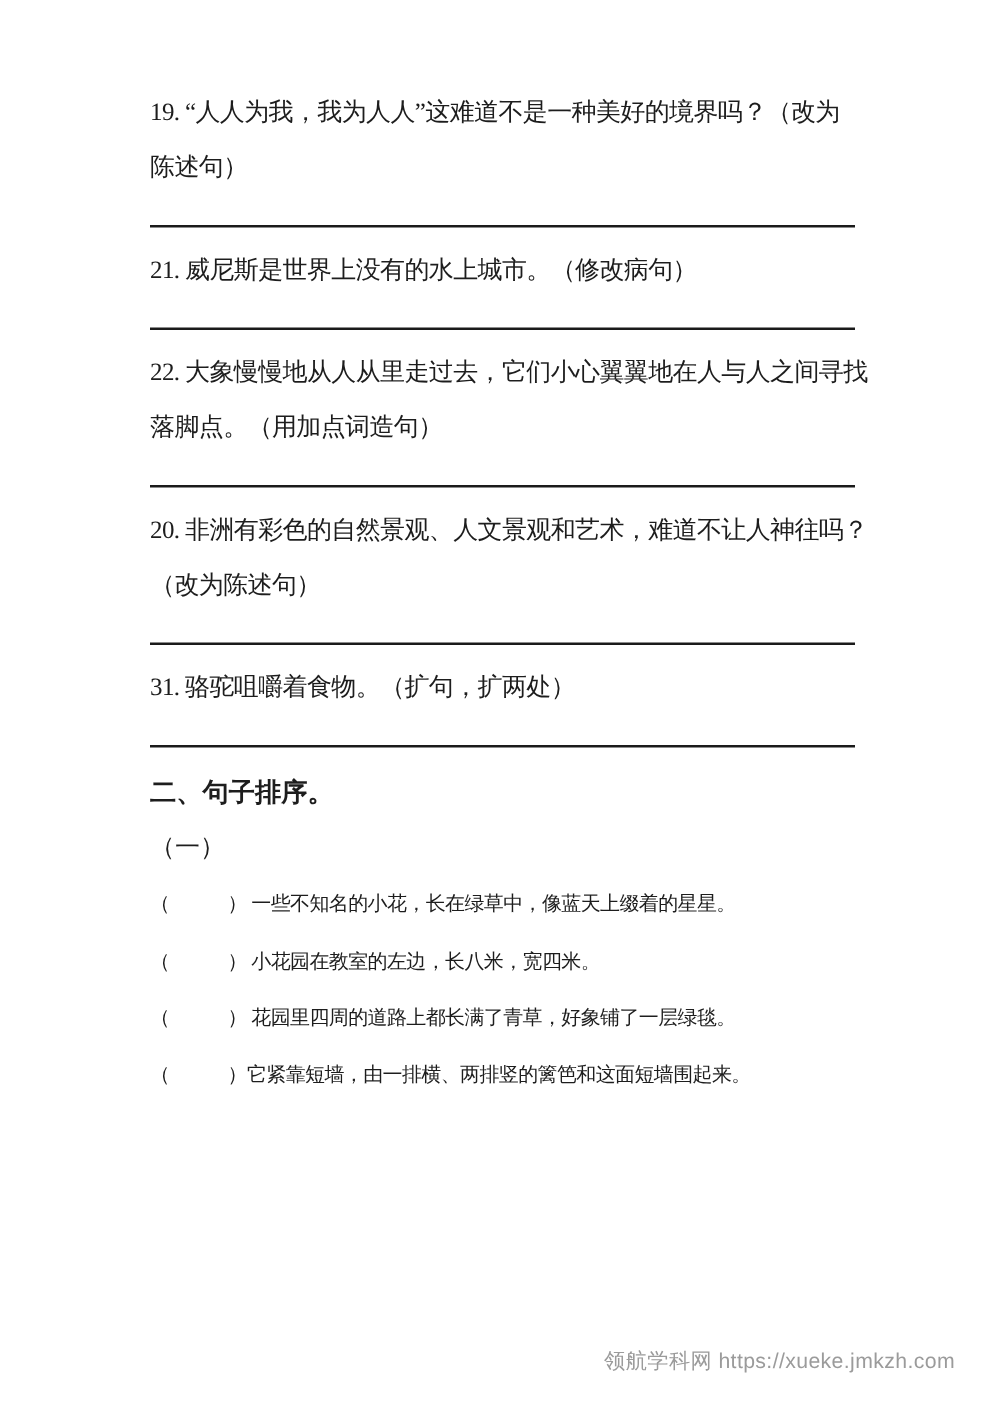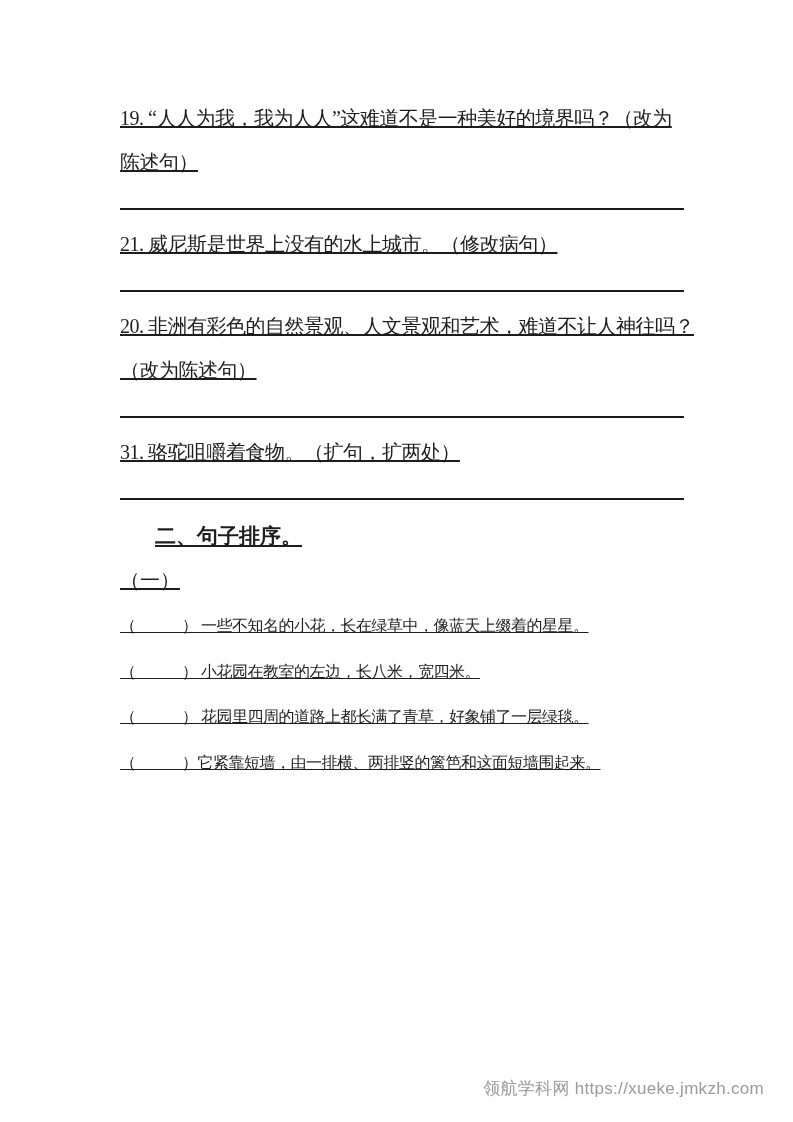--- a/index.html
+++ b/index.html
@@ -6,45 +6,43 @@
     margin: 0;
     padding: 0;
     background: #ffffff;
   }
   .page {
     position: relative;
     width: 764px;
     height: 1122px;
     box-sizing: border-box;
     background: #ffffff;
-    padding: 96px 95px 0 120px;
+    padding: 68px 95px 0 120px;
     overflow: hidden;
     font-family: "Liberation Serif", "DejaVu Serif", serif;
     color: #1d1d1d;
-    text-decoration: underline;
   }
   .qline {
     font-size: 20px;
     line-height: 44px;
     letter-spacing: -0.5px;
     white-space: pre;
   }
   .answer-line {
     width: 564px;
     height: 0;
     border-top: 2px solid #1a1a1a;
     margin: 24px 0 12px 0;
   }
   .section-title {
     margin-top: 14px;
     font-size: 21px;
     font-weight: bold;
     line-height: 44px;
     white-space: pre;
-    margin-left: 35px;
   }
   .group-label {
     font-size: 20px;
     line-height: 45px;
     white-space: pre;
   }
   .sort-item {
     font-size: 16px;
     line-height: 45.5px;
     letter-spacing: -0.5px;
@@ -71,20 +69,25 @@
       <div class="question">
         <div class="qline">19. “人人为我，我为人人”这难道不是一种美好的境界吗？（改为</div>
         <div class="qline">陈述句）</div>
         <div class="answer-line"></div>
       </div>
       <div class="question">
         <div class="qline">21. 威尼斯是世界上没有的水上城市。（修改病句）</div>
         <div class="answer-line"></div>
       </div>
       <div class="question">
+        <div class="qline">22. 大象慢慢地从人从里走过去，它们小心翼翼地在人与人之间寻找</div>
+        <div class="qline">落脚点。（用加点词造句）</div>
+        <div class="answer-line"></div>
+      </div>
+      <div class="question">
         <div class="qline">20. 非洲有彩色的自然景观、人文景观和艺术，难道不让人神往吗？</div>
         <div class="qline">（改为陈述句）</div>
         <div class="answer-line"></div>
       </div>
       <div class="question">
         <div class="qline">31. 骆驼咀嚼着食物。（扩句，扩两处）</div>
         <div class="answer-line"></div>
       </div>
     </div>
   <div class="section-title">二、句子排序。</div>

